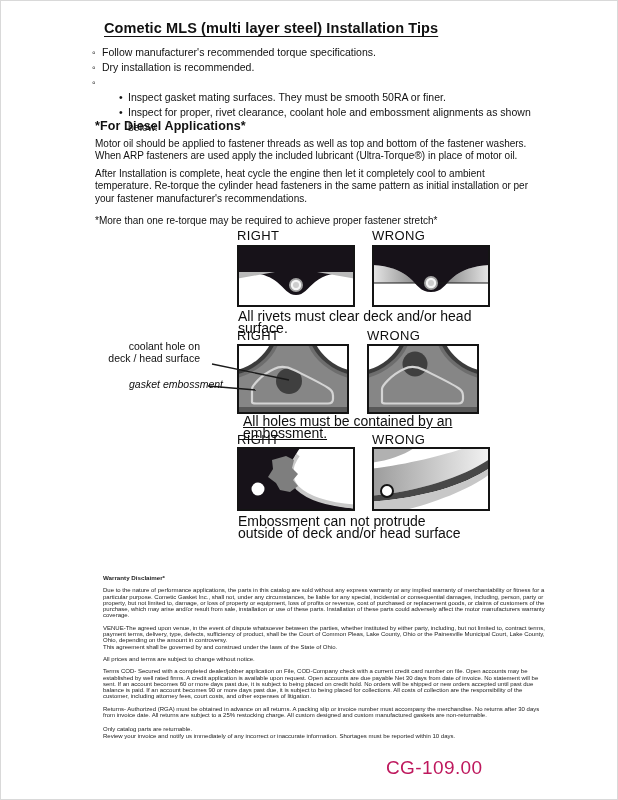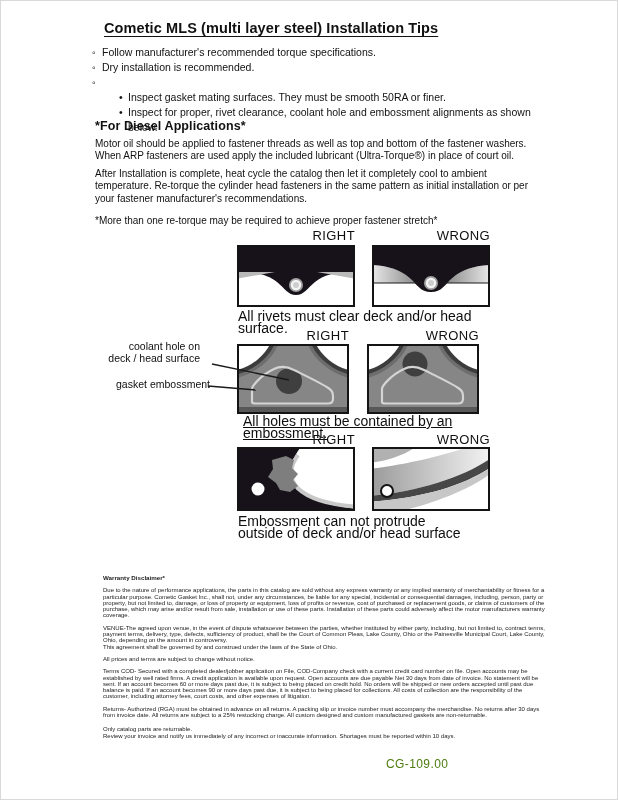--- a/index.html
+++ b/index.html
@@ -29,36 +29,36 @@
   .tip-row.sub { padding-left:27px; }
   .marker { width:10px; flex:0 0 10px; text-align:left; }
   .tip-row.sub .marker { width:9px; flex-basis:9px; }
 
   .diesel { left:95px; top:119px; width:438px; font-size:10px; line-height:12.4px; }
   .diesel h2 { font-size:12.5px; line-height:14px; font-weight:bold; letter-spacing:.1px; }
   .diesel p { margin-top:5px; }
   .diesel .note { margin-top:10px; }
 
   .fig-label {
-    font-size:13px; letter-spacing:.4px; text-align:right; color:#0e0e0e;
+    font-size:13px; letter-spacing:.4px; text-align:left; color:#0e0e0e;
     white-space:nowrap;
   }
   .fig-caption { font-size:14px; line-height:11.5px; color:#0e0e0e; }
 
   .side-label { font-size:10.5px; line-height:11.5px; text-align:right; color:#0e0e0e; }
 
   svg.panel { display:block; }
 
   .warranty { left:103px; top:575px; width:444px; font-size:6px; line-height:6.3px; color:#222; }
   .warranty .w-head { font-weight:bold; font-size:6.2px; }
   .warranty p { margin-top:6px; }
   .warranty p.tight { margin-top:0; }
   .warranty p.gap8 { margin-top:8px; }
 
-  .doc-code { left:386px; top:757px; font-size:12px; letter-spacing:.4px; color:#4d7c0f; }
+  .doc-code { left:386px; top:757px; font-size:19px; letter-spacing:.4px; color:#be185d; }
 </style>
 </head>
 <body>
 
 <div class="frame"></div>
 
 <h1 class="abs page-title">Cometic MLS (multi layer steel) Installation Tips</h1>
 
 <div class="abs tips">
   <div class="tip-row">
@@ -77,22 +77,22 @@
     <span>Inspect gasket mating surfaces.  They must be smooth 50RA or finer.</span>
   </div>
   <div class="tip-row sub">
     <span class="marker">•</span>
     <span>Inspect for proper, rivet clearance, coolant hole and embossment alignments as shown below.</span>
   </div>
 </div>
 
 <section class="abs diesel">
   <h2>*For Diesel Applications*</h2>
-  <p>Motor oil should be applied to fastener threads as well as top and bottom of the fastener washers. When ARP fasteners are used apply the included lubricant (Ultra-Torque®) in place of court oil.</p>
-  <p>After Installation is complete, heat cycle the catalog then let it completely cool to ambient temperature. Re-torque the cylinder head fasteners in the same pattern as initial installation or per your fastener manufacturer's recommendations.</p>
+  <p>Motor oil should be applied to fastener threads as well as top and bottom of the fastener washers. When ARP fasteners are used apply the included lubricant (Ultra-Torque®) in place of motor oil.</p>
+  <p>After Installation is complete, heat cycle the engine then let it completely cool to ambient temperature. Re-torque the cylinder head fasteners in the same pattern as initial installation or per your fastener manufacturer's recommendations.</p>
   <p class="note">*More than one re-torque may be required to achieve proper fastener stretch*</p>
 </section>
 
 <div class="abs fig-label" style="left:237px;top:228px;width:118px;">RIGHT</div>
 <div class="abs fig-label" style="left:372px;top:228px;width:118px;">WRONG</div>
 
 <svg class="abs panel" style="left:237px;top:245px;" width="118" height="62" viewBox="0 0 118 62">
   <rect x="1" y="1" width="116" height="60" fill="#ffffff"></rect>
   <path d="M1,1 H117 V27 C99,27 87,29.5 78,37 C70,43.5 67,50 59,50 C51,50 48,43.5 40,37 C31,29.5 19,27 1,27 Z" fill="#171219"></path>
   <path d="M1,27 L38,27 L1,33.5 Z" fill="#b9b9b9"></path>
@@ -127,21 +127,21 @@
 
 <div class="abs fig-caption" style="left:238px;top:311px;width:280px;">All rivets must clear deck and/or head surface.</div>
 
 <div class="abs fig-label" style="left:237px;top:328px;width:112px;">RIGHT</div>
 <div class="abs fig-label" style="left:367px;top:328px;width:112px;">WRONG</div>
 
 <div class="abs side-label" style="left:86px;top:341px;width:114px;">
   <div>coolant hole on</div>
   <div>deck / head surface</div>
 </div>
-<div class="abs side-label" style="left:88px;top:379px;width:122px;">gasket embossment</div>
+<div class="abs side-label" style="left:101px;top:379px;width:122px;font-style:italic;">gasket embossment</div>
 
 <svg class="abs" style="left:100px;top:340px;pointer-events:none;z-index:5;" width="200" height="60" viewBox="0 0 200 60">
   <line x1="112" y1="24" x2="189" y2="40" stroke="#1a1a1a" stroke-width="1.3"></line>
   <line x1="108" y1="46" x2="156" y2="50" stroke="#1a1a1a" stroke-width="1.3"></line>
 </svg>
 
 <svg class="abs panel" style="left:237px;top:344px;" width="112" height="70" viewBox="0 0 112 70">
   <rect x="1" y="1" width="110" height="68" fill="#868686"></rect>
   <path d="M1,1 H35 C29,13 16,24 1,28 Z" fill="#ffffff"></path>
   <path d="M39,1 C33,15 18,27 1,32" stroke="#6d6d6d" stroke-width="3.5" fill="none"></path>

